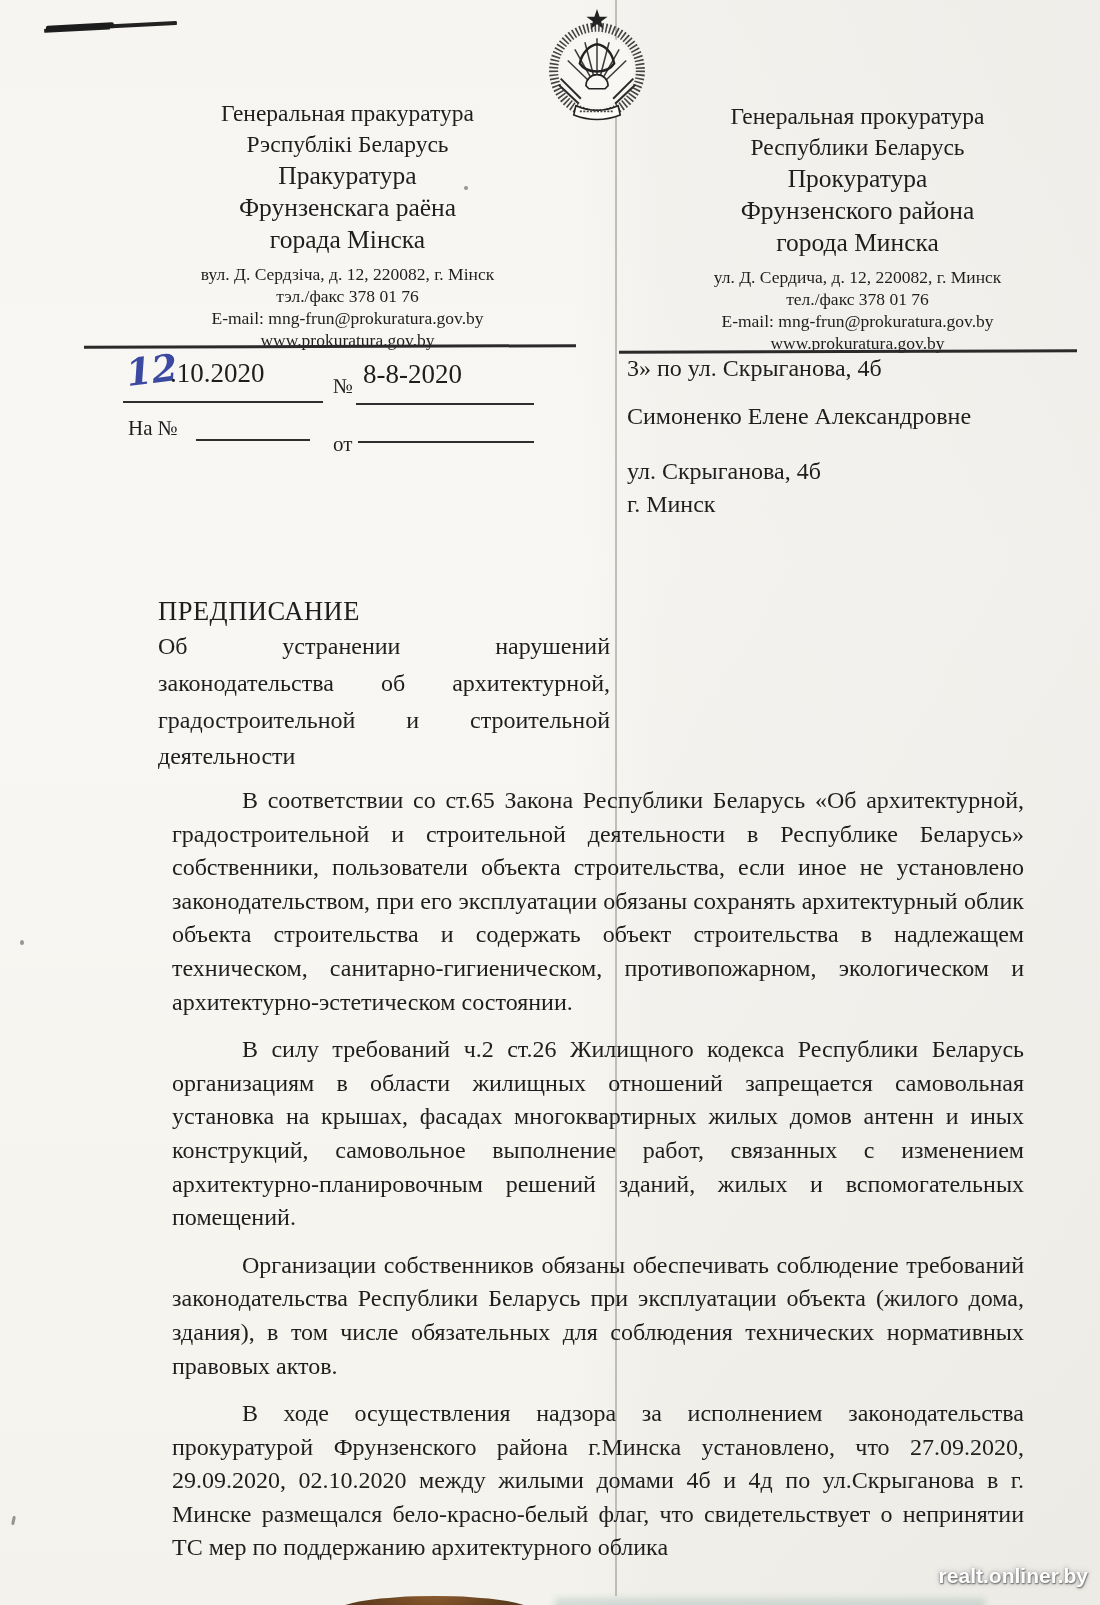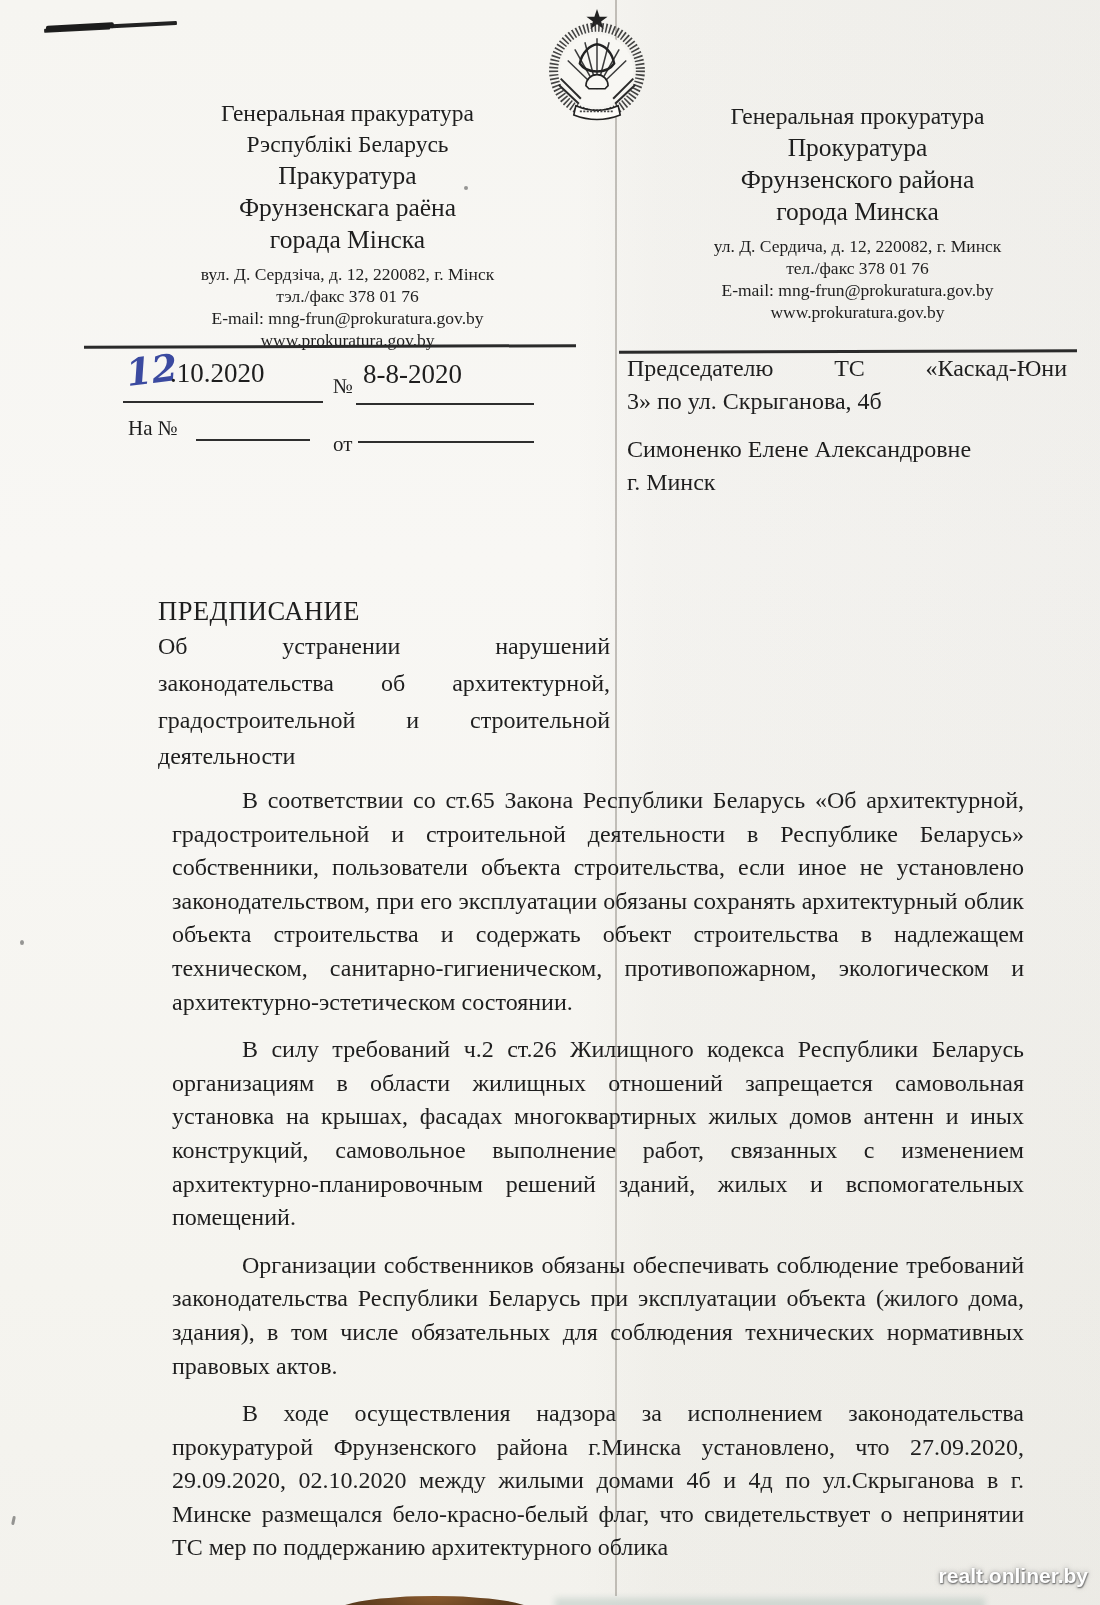--- a/index.html
+++ b/index.html
@@ -113,20 +113,21 @@
     <div class="orgb">Фрунзенскага раёна</div>
     <div class="orgb">горада Мінска</div>
     <div class="sm first">вул. Д. Сердзіча, д. 12, 220082, г. Мінск</div>
     <div class="sm">тэл./факс 378 01 76</div>
     <div class="sm">E-mail: mng-frun@prokuratura.gov.by</div>
     <div class="sm">www.prokuratura.gov.by</div>
   </div>
 
   <div class="lh lh-right">
     <div class="org">Генеральная прокуратура</div>
+    <div class="org">Республики Беларусь</div>
     <div class="orgb">Прокуратура</div>
     <div class="orgb">Фрунзенского района</div>
     <div class="orgb">города Минска</div>
     <div class="sm first">ул. Д. Сердича, д. 12, 220082, г. Минск</div>
     <div class="sm">тел./факс 378 01 76</div>
     <div class="sm">E-mail: mng-frun@prokuratura.gov.by</div>
     <div class="sm">www.prokuratura.gov.by</div>
   </div>
 
   <div class="rule rule-left"></div>
@@ -140,23 +141,23 @@
   <span class="reflabel" style="position:absolute;left:333px;top:374px;z-index:1;">№</span>
   <span class="refnum" style="position:absolute;left:363px;top:359px;z-index:1;">8-8-2020</span>
   <div class="uline" style="left:356px;top:403px;width:178px;"></div>
 
   <span class="reflabel" style="position:absolute;left:128px;top:416px;z-index:1;">На №</span>
   <div class="uline" style="left:196px;top:439px;width:114px;"></div>
   <span class="reflabel" style="position:absolute;left:333px;top:432px;z-index:1;">от</span>
   <div class="uline" style="left:358px;top:441px;width:176px;"></div>
 
   <div class="addr">
-    <div class="jline">Председателю ТС «Каскад-Юни</div>
     <div>3» по ул. Скрыганова, 4б</div>
     <div class="name">Симоненко Елене Александровне</div>
+    <div class="street">ул. Скрыганова, 4б</div>
     <div>г. Минск</div>
   </div>
 
   <div class="titleblk">
     <div class="doc-title">ПРЕДПИСАНИЕ</div>
     <div class="doc-subtitle">Об устранении нарушений законодательства об архитектурной, градостроительной и строительной деятельности</div>
   </div>
 
   <div class="bodyblk">
     <p>В соответствии со ст.65 Закона Республики Беларусь «Об архитектурной, градостроительной и строительной деятельности в Республике Беларусь» собственники, пользователи объекта строительства, если иное не установлено законодательством, при его эксплуатации обязаны сохранять архитектурный облик объекта строительства и содержать объект строительства в надлежащем техническом, санитарно-гигиеническом, противопожарном, экологическом и архитектурно-эстетическом состоянии.</p>

